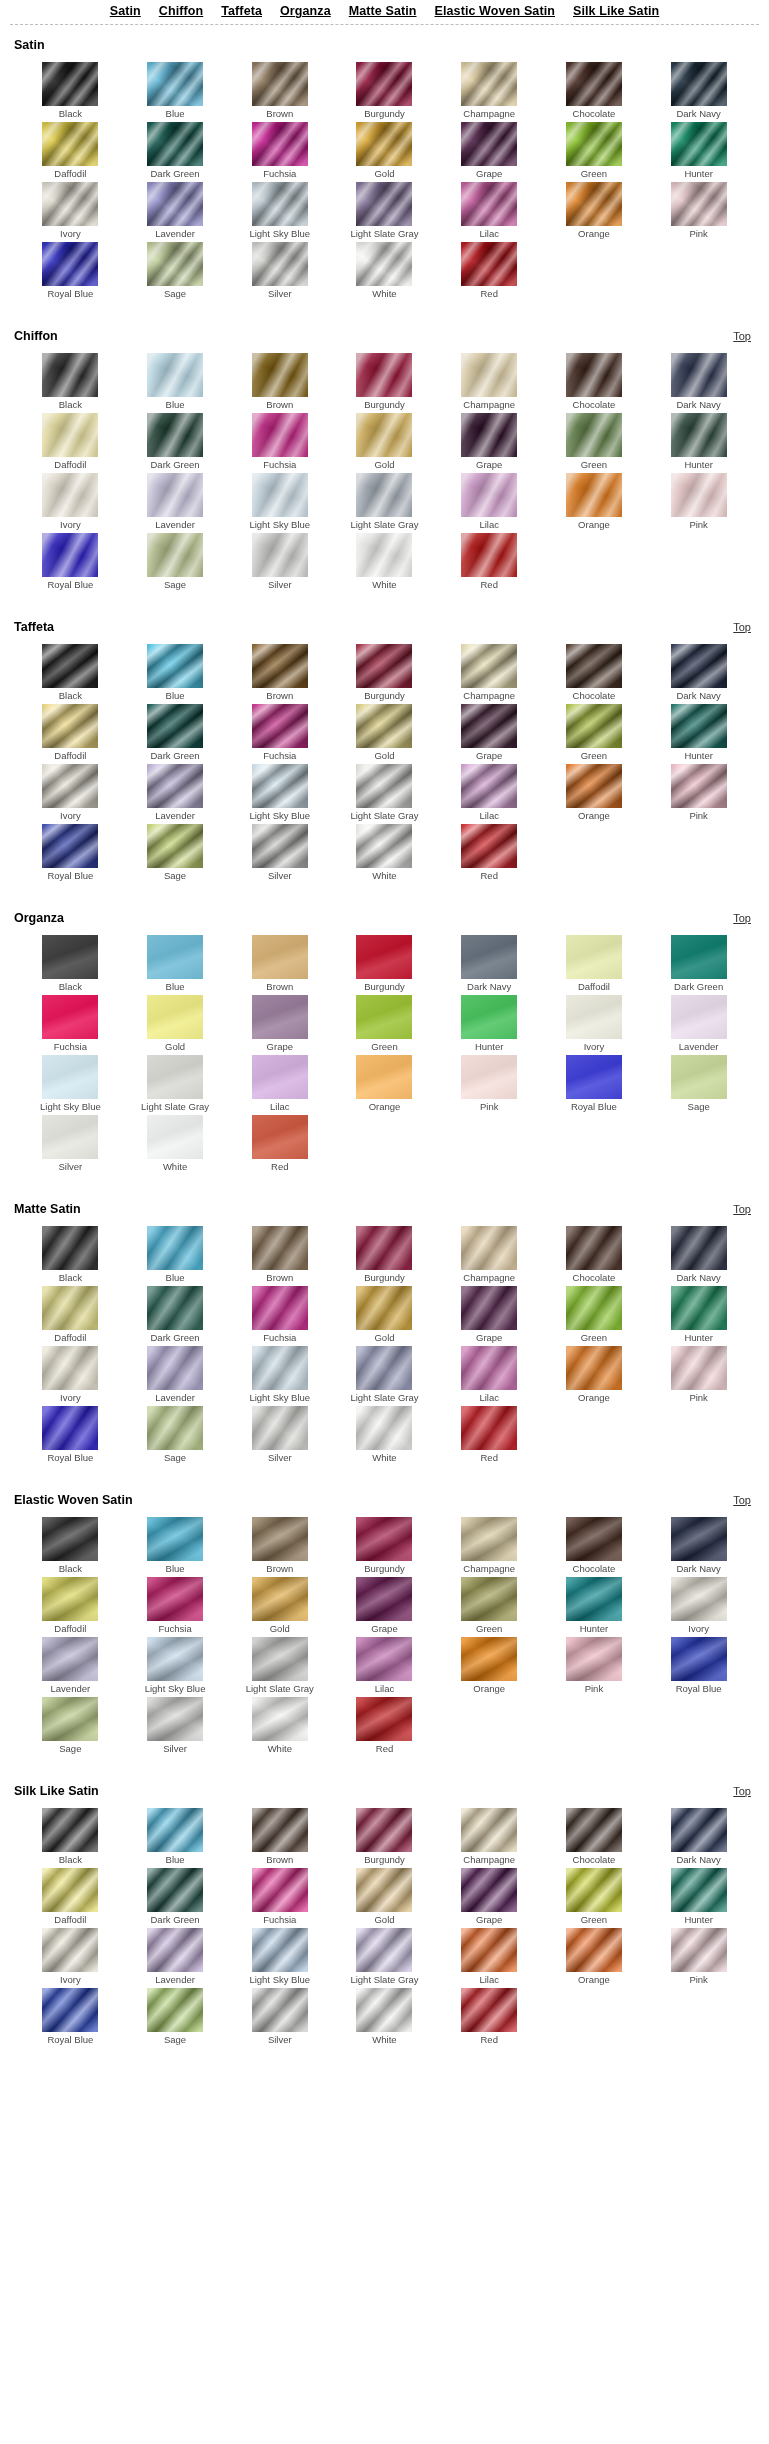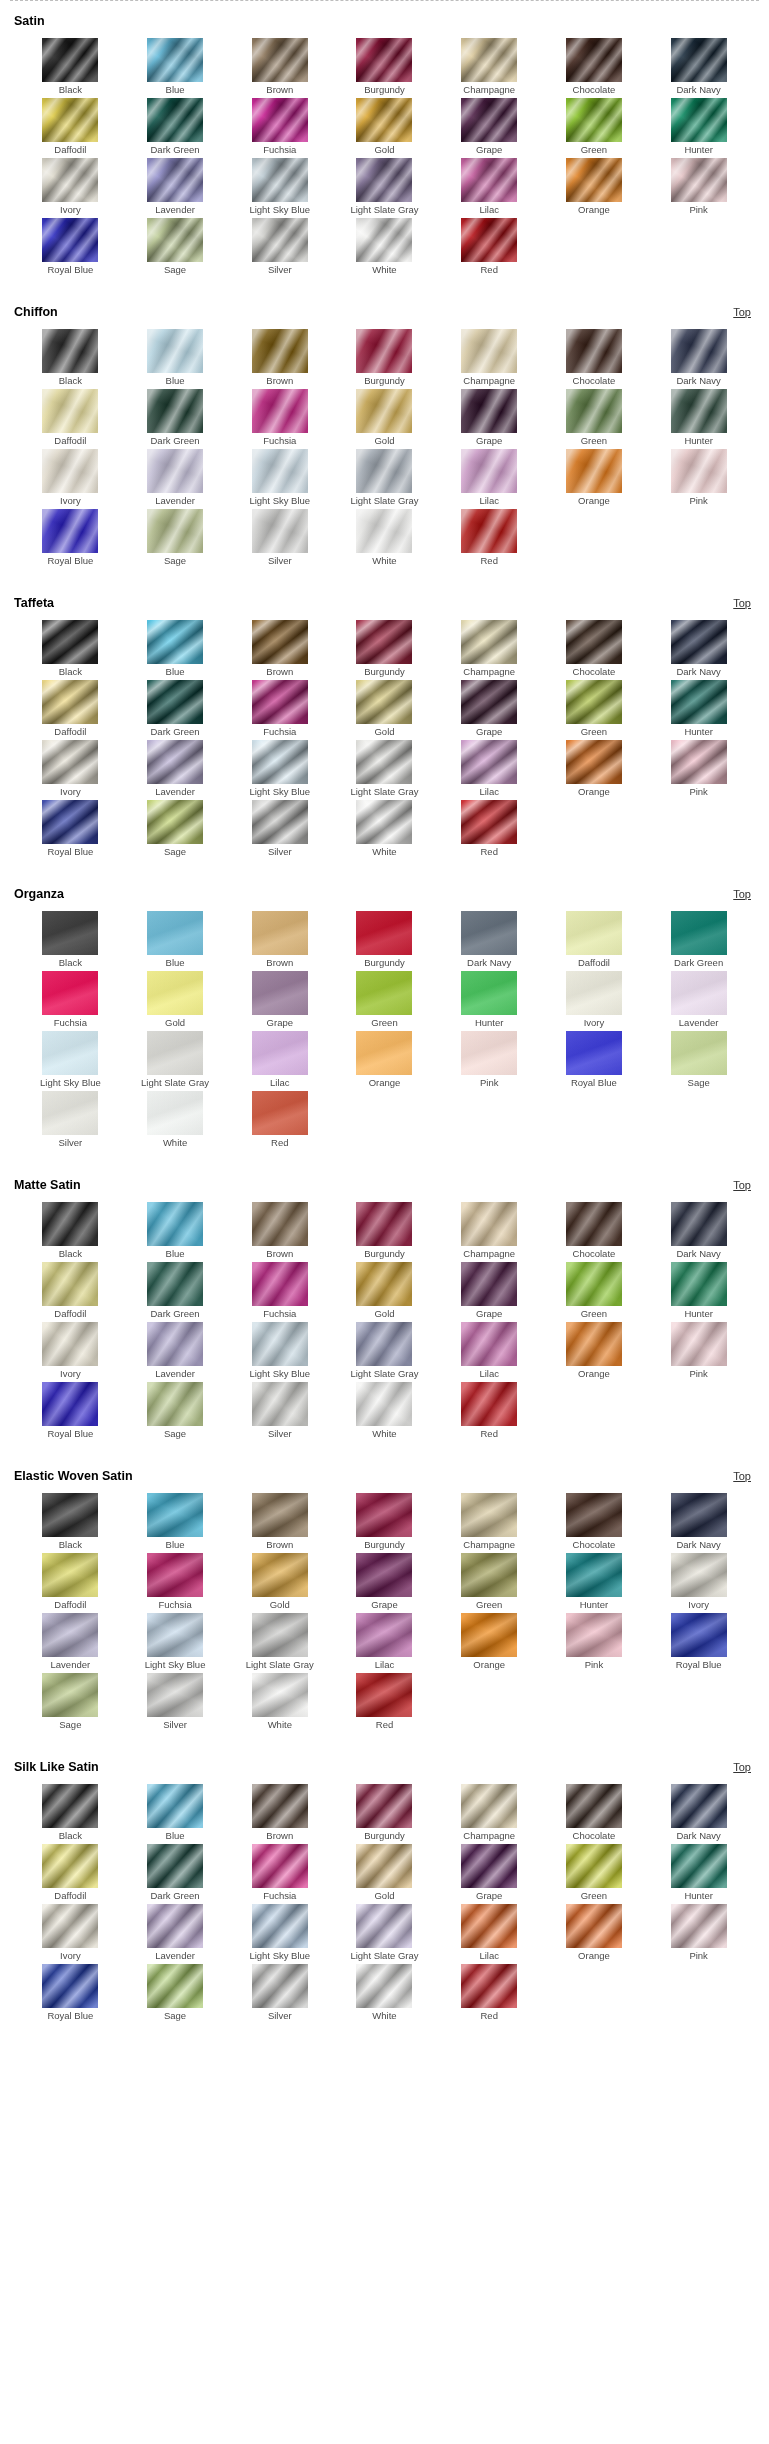--- a/index.html
+++ b/index.html
@@ -134,20 +134,21 @@
                       rgba(0,0,0,.32) 50%, rgba(255,255,255,.54) 64%, rgba(0,0,0,.26) 80%,
                       rgba(255,255,255,.30) 95%),
       linear-gradient(48deg, rgba(0,0,0,.26) 0%, rgba(255,255,255,.16) 48%, rgba(0,0,0,.24) 100%);
   }
 </style>
 </head>
 <body>
 
 <div class="page">
 
+  <div class="topnav"><a href="#" class="nav-link">Satin</a><a href="#" class="nav-link">Chiffon</a><a href="#" class="nav-link">Taffeta</a><a href="#" class="nav-link">Organza</a><a href="#" class="nav-link">Matte Satin</a><a href="#" class="nav-link">Elastic Woven Satin</a><a href="#" class="nav-link">Silk Like Satin</a></div>
 
   <hr class="divider">
 
   <div id="sections-root">
       <div class="section">
         <div class="sec-head">
           <div class="sec-title">Satin</div>
         </div>
         <div class="grid">
           <div class="cell">

